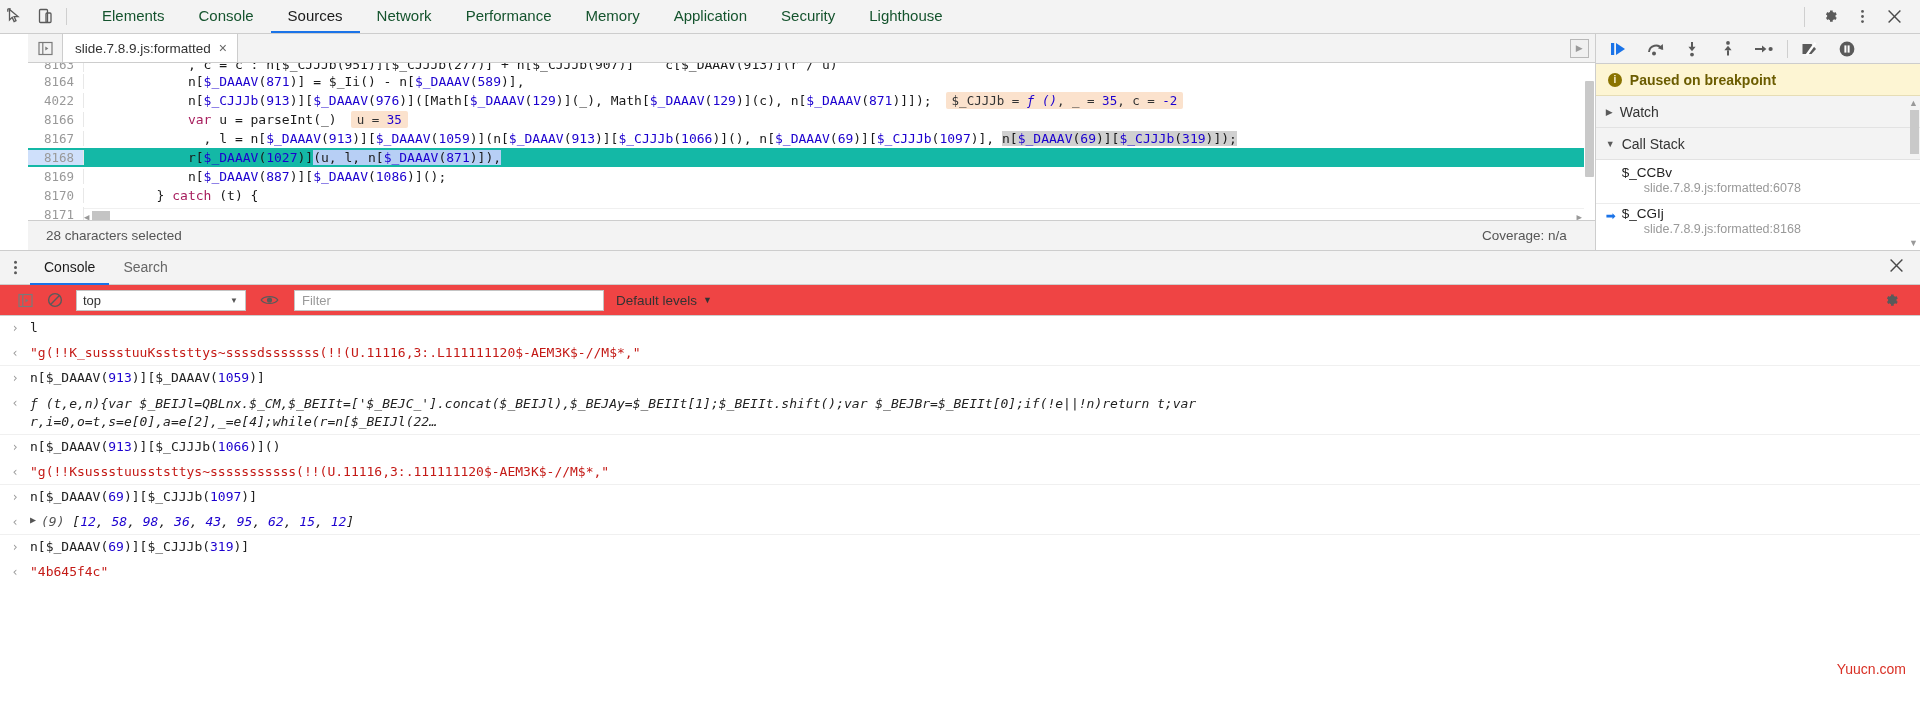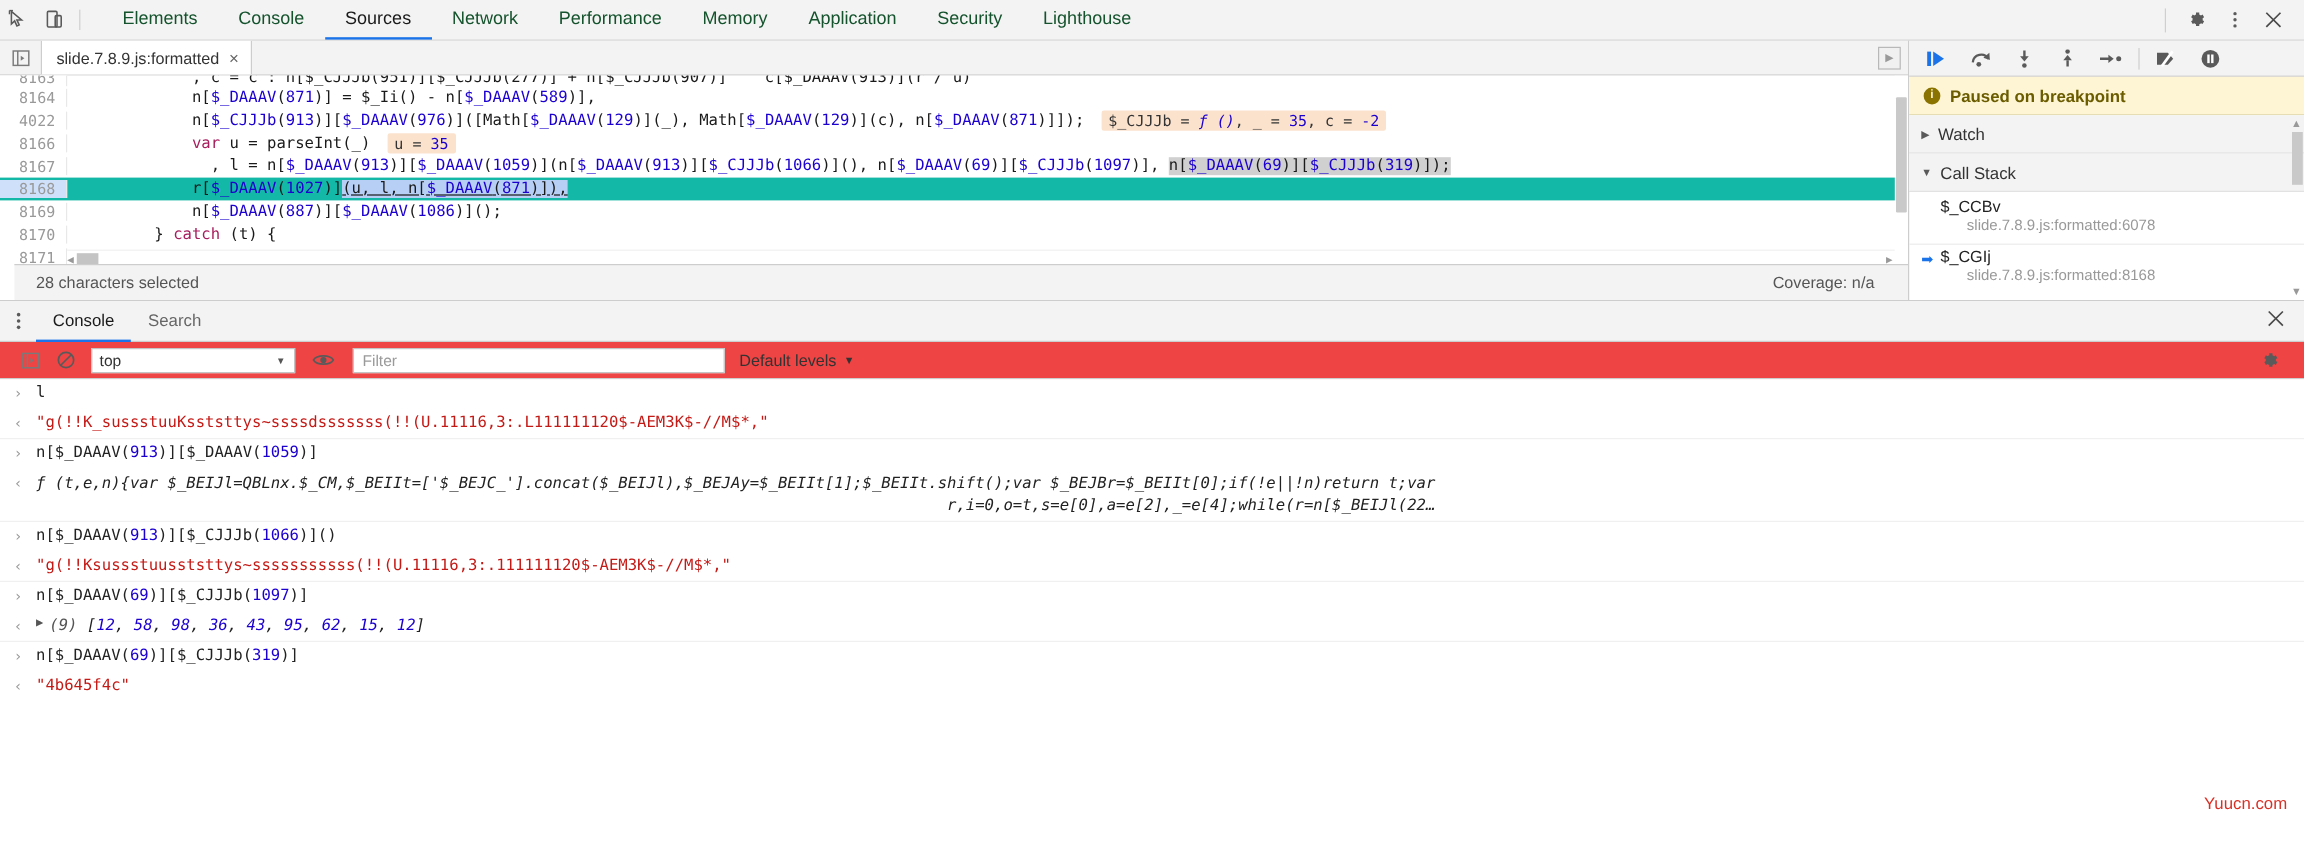--- a/index.html
+++ b/index.html
@@ -37,21 +37,21 @@
   .main-tab.active { color:#1a1a1a; border-bottom-color:#1a73e8; }
   .tb-right { margin-left:auto; display:flex; align-items:center; padding-right:10px; }
   .tb-right .tb-sep2 { width:1px; height:20px; background:#cfcfcf; margin:0 9px; }
   .tb-right .ic { width:32px; height:34px; display:flex; align-items:center; justify-content:center; color:#5a5a5a; }
 
   
   .sources {
     position:absolute; left:0; top:34px; width:1920px; height:216px;
     display:flex;
   }
-  .src-left { width:1590px; position:relative; background:#fff; }
+  .src-left { width:1590px; position:relative; background:#fff;margin-left:28px; }
 
   .file-tabbar {
     height:29px; background:#f3f3f3; border-bottom:1px solid #cdcdcd;
     display:flex; align-items:stretch;
   }
   .ft-navbtn { width:34px; display:flex; align-items:center; justify-content:center; color:#777; }
   .file-tab {
     display:flex; align-items:center; gap:8px;
     padding:0 10px 0 12px;
     background:#fff; border-right:1px solid #cdcdcd; border-left:1px solid #cdcdcd;
@@ -73,21 +73,21 @@
   .ed-line { height:19px; display:flex; align-items:center; white-space:pre; position:relative; }
   .ed-line.cut-top { height:9px; align-items:flex-end; overflow:hidden; }
   .gutter {
     width:56px; min-width:56px; text-align:right; padding-right:9px;
     color:#999; background:#fff; font-size:12.5px;
     border-right:1px solid #e8e8e8;
   }
   .ed-code { padding-left:10px; color:#1a1a1a; }
   .ed-line.selected { background:#14b8a6; }
   .ed-line.selected .gutter { background:#cfe0fb; }
-  .sel-hl { background:#b7cff5;text-decoration:underline; }
+  .sel-hl { background:#b7cff5; }
   .grey-hl { background:#d0d0d0; }
   .tok-kw { color:#a71d5d; }
   .tok-num { color:#1c00cf; }
   .tok-blue { color:#1c00cf; }
   .inline-val {
     background:#fbe2cd; color:#333; padding:1px 6px; border-radius:2px;
     font-size:12.5px;
   }
   .inline-val .iv-num { color:#1c00cf; }
   .inline-val .iv-fn { color:#1c00cf; font-style:italic; }
@@ -98,21 +98,21 @@
   .ed-scroll-v .thumb { position:absolute; right:1px; top:18px; width:9px; height:96px; background:#c9c9c9; border-radius:1px; }
   .ed-hscroll {
     position:absolute; left:56px; right:11px; bottom:0; height:12px;
     background:#fff; border-top:1px solid #f0f0f0;
   }
   .ed-hscroll .hthumb { position:absolute; left:8px; top:2px; width:18px; height:9px; background:#c4c4c4; }
   .ed-hscroll .hl-ar { position:absolute; left:0; top:3px; color:#999; font-size:9px; }
   .ed-hscroll .hr-ar { position:absolute; right:2px; top:3px; color:#999; font-size:9px; }
 
   .src-status {
-    position:absolute; left:12px; right:0; bottom:0; height:30px;
+    position:absolute; left:0; right:0; bottom:0; height:30px;
     background:#f3f3f3; border-top:1px solid #cdcdcd;
     display:flex; align-items:center; padding:0 18px;
     font-size:13.5px; color:#555;
   }
   .src-status .cov { margin-left:auto; padding-right:10px; }
 
   
   .src-right {
     width:330px; border-left:1px solid #cdcdcd; background:#fff;
     display:flex; flex-direction:column; position:relative;
@@ -198,21 +198,21 @@
   .c-row.input { border-bottom:none; }
   .c-gut { width:30px; min-width:30px; text-align:center; color:#999; font-size:12px; padding-top:1px; }
   .c-in { color:#222; }
   .c-out-str { color:#c41a16; }
   .c-out-fn { color:#222; font-style:italic; }
   .c-out-arr { color:#222; font-style:italic; }
   .c-out-arr .cnt { color:#555; font-style:italic; }
   .c-out-arr .num { color:#1c00cf; font-style:italic; }
   .c-disc { color:#555; font-size:10px; margin-right:5px; }
   .num { color:#1c00cf; }
-  .c-fnwrap { white-space:pre-wrap; line-height:18px;text-align:right; }
+  .c-fnwrap { white-space:pre-wrap; line-height:18px; }
 
   .watermark {
     position:absolute; right:14px; bottom:40px;
     color:#d93025; font-size:14px; font-family:"Liberation Sans",sans-serif;
   }
 </style>
 </head>
 <body>
 
 <div class="app">

